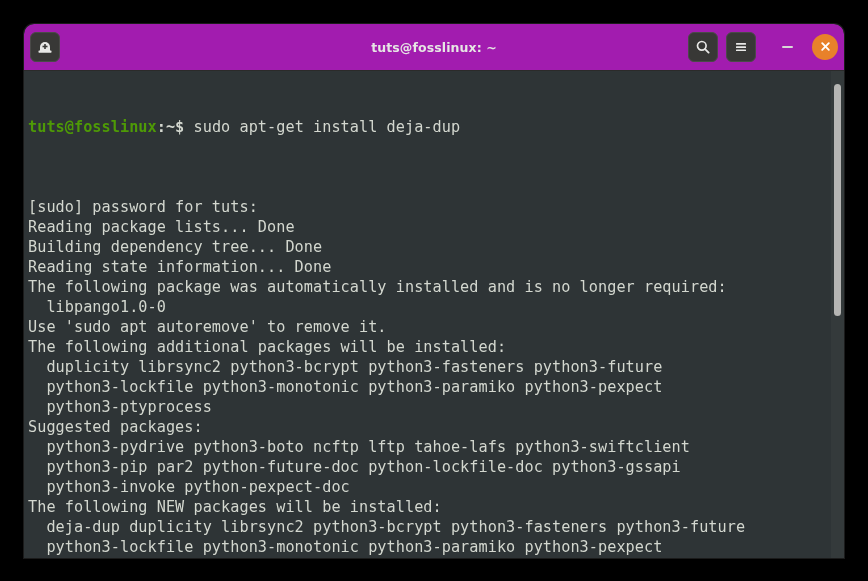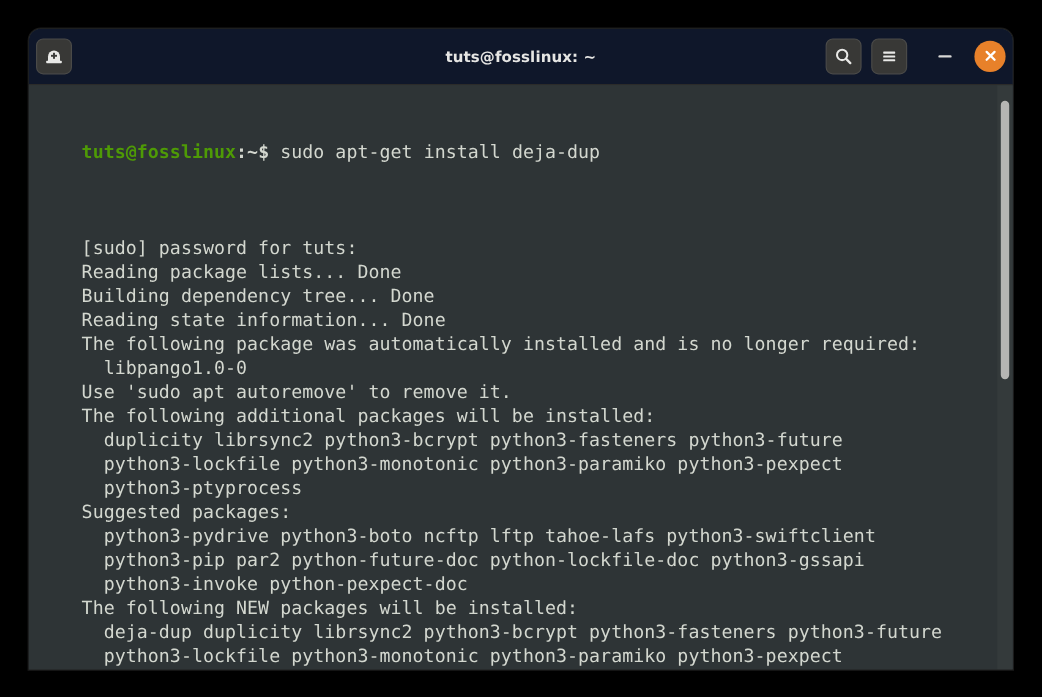--- a/index.html
+++ b/index.html
@@ -31,21 +31,21 @@
     border-radius: 10px 10px 0 0;
     overflow: hidden;
     background: #2e3436;
     box-shadow: 0 0 0 1px #1b1b1b;
   }
 
   
   #title-bar {
     position: relative;
     height: 47px;
-    background: #0f172a;
+    background: #a21caf;
     border-radius: 10px 10px 0 0;
     border-bottom: 1px solid #2b2b2a;
     display: flex;
     align-items: center;
     padding: 0 4px;
     box-sizing: border-box;
   }
 
   .hdr-btn {
     width: 30px;
@@ -131,21 +131,20 @@
     font-family: "DejaVu Sans Mono", monospace;
     font-size: 15.2px;
     line-height: 20px;
     color: #d3d7cf;
     white-space: pre;
     letter-spacing: 0.05px;
   }
   #terminal-output .line {
     height: 20px;
     white-space: pre;
-    margin-left: 40px;
   }
   .prompt-user {
     color: #4e9a06;
     font-weight: bold;
   }
   .prompt-path {
     color: #d3d7cf;
     font-weight: bold;
   }
 

